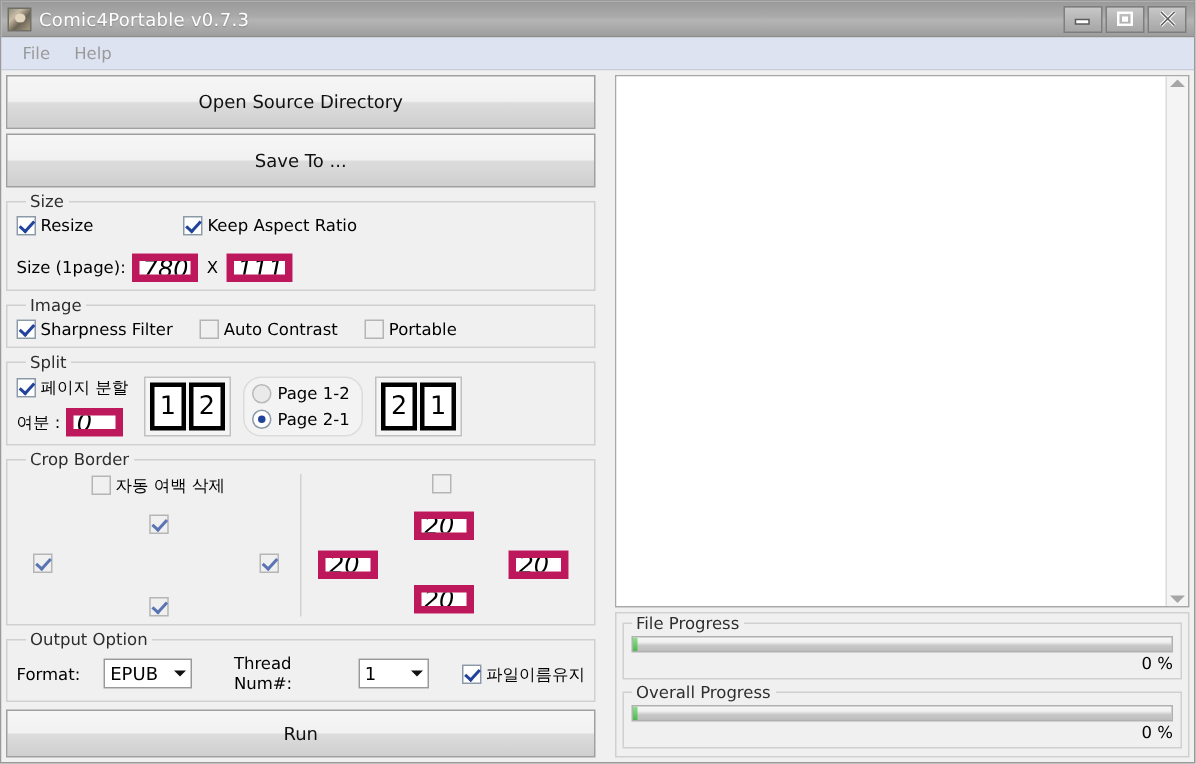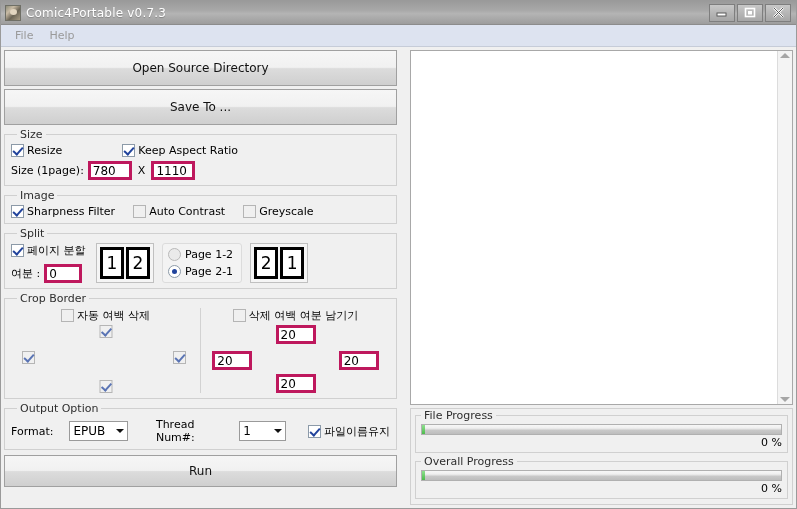--- a/index.html
+++ b/index.html
@@ -177,28 +177,29 @@
   .radio.off { background: #eaeaea; border-color: #b9b9b9; }
   .radio.on::after {
     content: "";
     position: absolute;
     left: 3px; top: 3px;
     width: 5px; height: 5px;
     border-radius: 50%;
     background: #21439c;
   }
   .txt {
-    border: 3px solid #be185d;
+    border: 5px solid #be185d;
     background: #fff;
     height: 19px;
-    font-size: 12px;
+    font-size: 16px;
     font-family: "DejaVu Sans", "Liberation Sans", sans-serif;
     padding: 0 2px;
     color: #000;
     outline: none;
+    font-style: italic;
   }
   .combo {
     border: 1px solid #9a9a9a;
     background: #fff;
     height: 20px;
     display: inline-flex;
     align-items: center;
     padding-left: 3px;
     font-size: 12px;
     position: relative;
@@ -232,21 +233,21 @@
     display: flex;
     align-items: center;
     justify-content: center;
     font-size: 17px;
     font-family: "DejaVu Sans", "Liberation Sans", sans-serif;
     color: #000;
     line-height: 1;
   }
   .radio-group-box {
     border: 1px solid #dcdcdc;
-    border-radius: 3px;
+    border-radius: 12px;
     padding: 4px 8px 4px 5px;
     display: flex;
     flex-direction: column;
     gap: 4px;
     background: #f3f3f3;
   }
   
   .cross {
     position: relative;
     height: 68px;
@@ -256,21 +257,21 @@
   .cross .c-mid-l{ left: 6%; top: 26px; }
   .cross .c-mid-r{ right: 6%; top: 26px; }
   .cross .c-bot  { left: 50%; transform: translateX(-50%); bottom: 0; }
   .crop-cols { display: flex; }
   .crop-col { flex: 1; position: relative; }
   .crop-col + .crop-col { border-left: 1px solid #d2d2d2; }
   .crop-head {
     display: flex;
     align-items: center;
     justify-content: center;
-    margin-bottom: 2px;
+    margin-bottom: 12px;
   }
   .num-box { width: 40px; text-align: left; }
   
   .listbox {
     flex: 1;
     background: #fff;
     border: 1px solid #a8a8a8;
     position: relative;
     display: flex;
   }
@@ -368,21 +369,21 @@
 
   <div class="content">
 
     <div class="left-pane">
 
       <div class="big-button">Open Source Directory</div>
       <div class="big-button">Save To ...</div>
 
       <fieldset class="group">
         <legend>Size</legend>
-        <div class="row" style="margin-bottom:4px;">
+        <div class="row" style="margin-bottom:12px;">
           <span class="cb checked"></span>
           <span class="cb-label">Resize</span>
           <span style="width:60px"></span>
           <span class="cb checked"></span>
           <span class="cb-label">Keep Aspect Ratio</span>
         </div>
         <div class="row">
           <span class="lbl">Size (1page):</span>
           <input class="txt" style="width: 44px; margin-left: 4px;" value="780">
           <span class="lbl" style="margin:0 6px;">X</span>
@@ -393,21 +394,21 @@
       <fieldset class="group">
         <legend>Image</legend>
         <div class="row">
           <span class="cb checked"></span>
           <span class="cb-label">Sharpness Filter</span>
           <span style="width:18px"></span>
           <span class="cb dis"></span>
           <span class="cb-label">Auto Contrast</span>
           <span style="width:18px"></span>
           <span class="cb dis"></span>
-          <span class="cb-label">Greyscale</span>
+          <span class="cb-label">Portable</span>
         </div>
       </fieldset>
 
       <fieldset class="group">
         <legend>Split</legend>
         <div class="row" style="align-items:center;">
           <div style="display:flex;flex-direction:column;gap:6px;width:85px;">
             <div class="row">
               <span class="cb checked"></span>
               <span class="cb-label">페이지 분할</span>
@@ -454,21 +455,20 @@
               <span class="cb dis checked c-top"></span>
               <span class="cb dis checked c-mid-l"></span>
               <span class="cb dis checked c-mid-r"></span>
               <span class="cb dis checked c-bot"></span>
             </div>
           </div>
 
           <div class="crop-col">
             <div class="crop-head">
               <span class="cb dis"></span>
-              <span class="cb-label">삭제 여백 여분 남기기</span>
             </div>
             <div class="cross">
               <input class="txt num-box c-top" value="20" style="">
               <input class="txt num-box c-mid-l" value="20" style="">
               <input class="txt num-box c-mid-r" value="20" style="">
               <input class="txt num-box c-bot" value="20" style="">
             </div>
           </div>
 
         </div>

